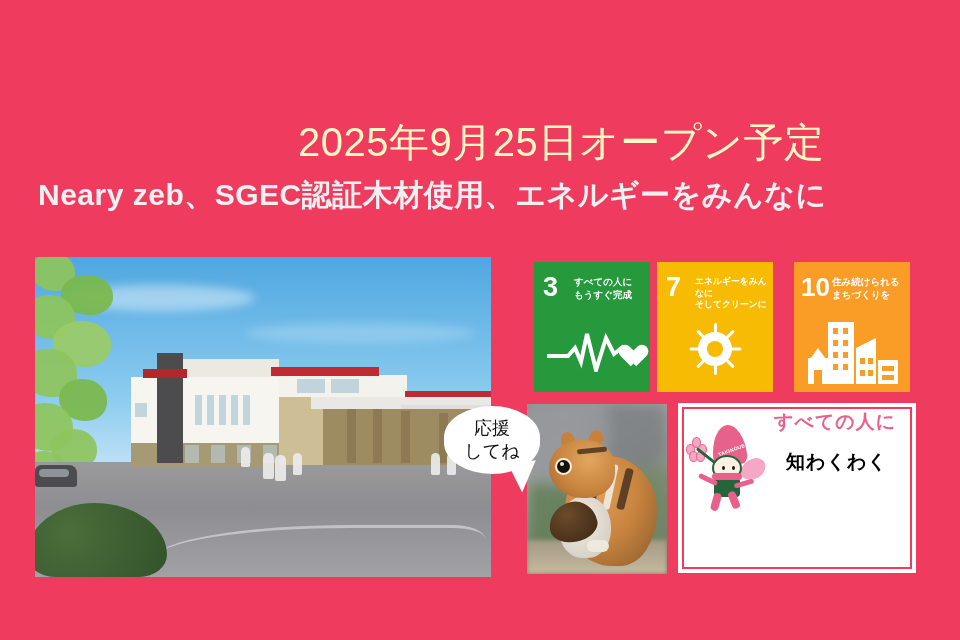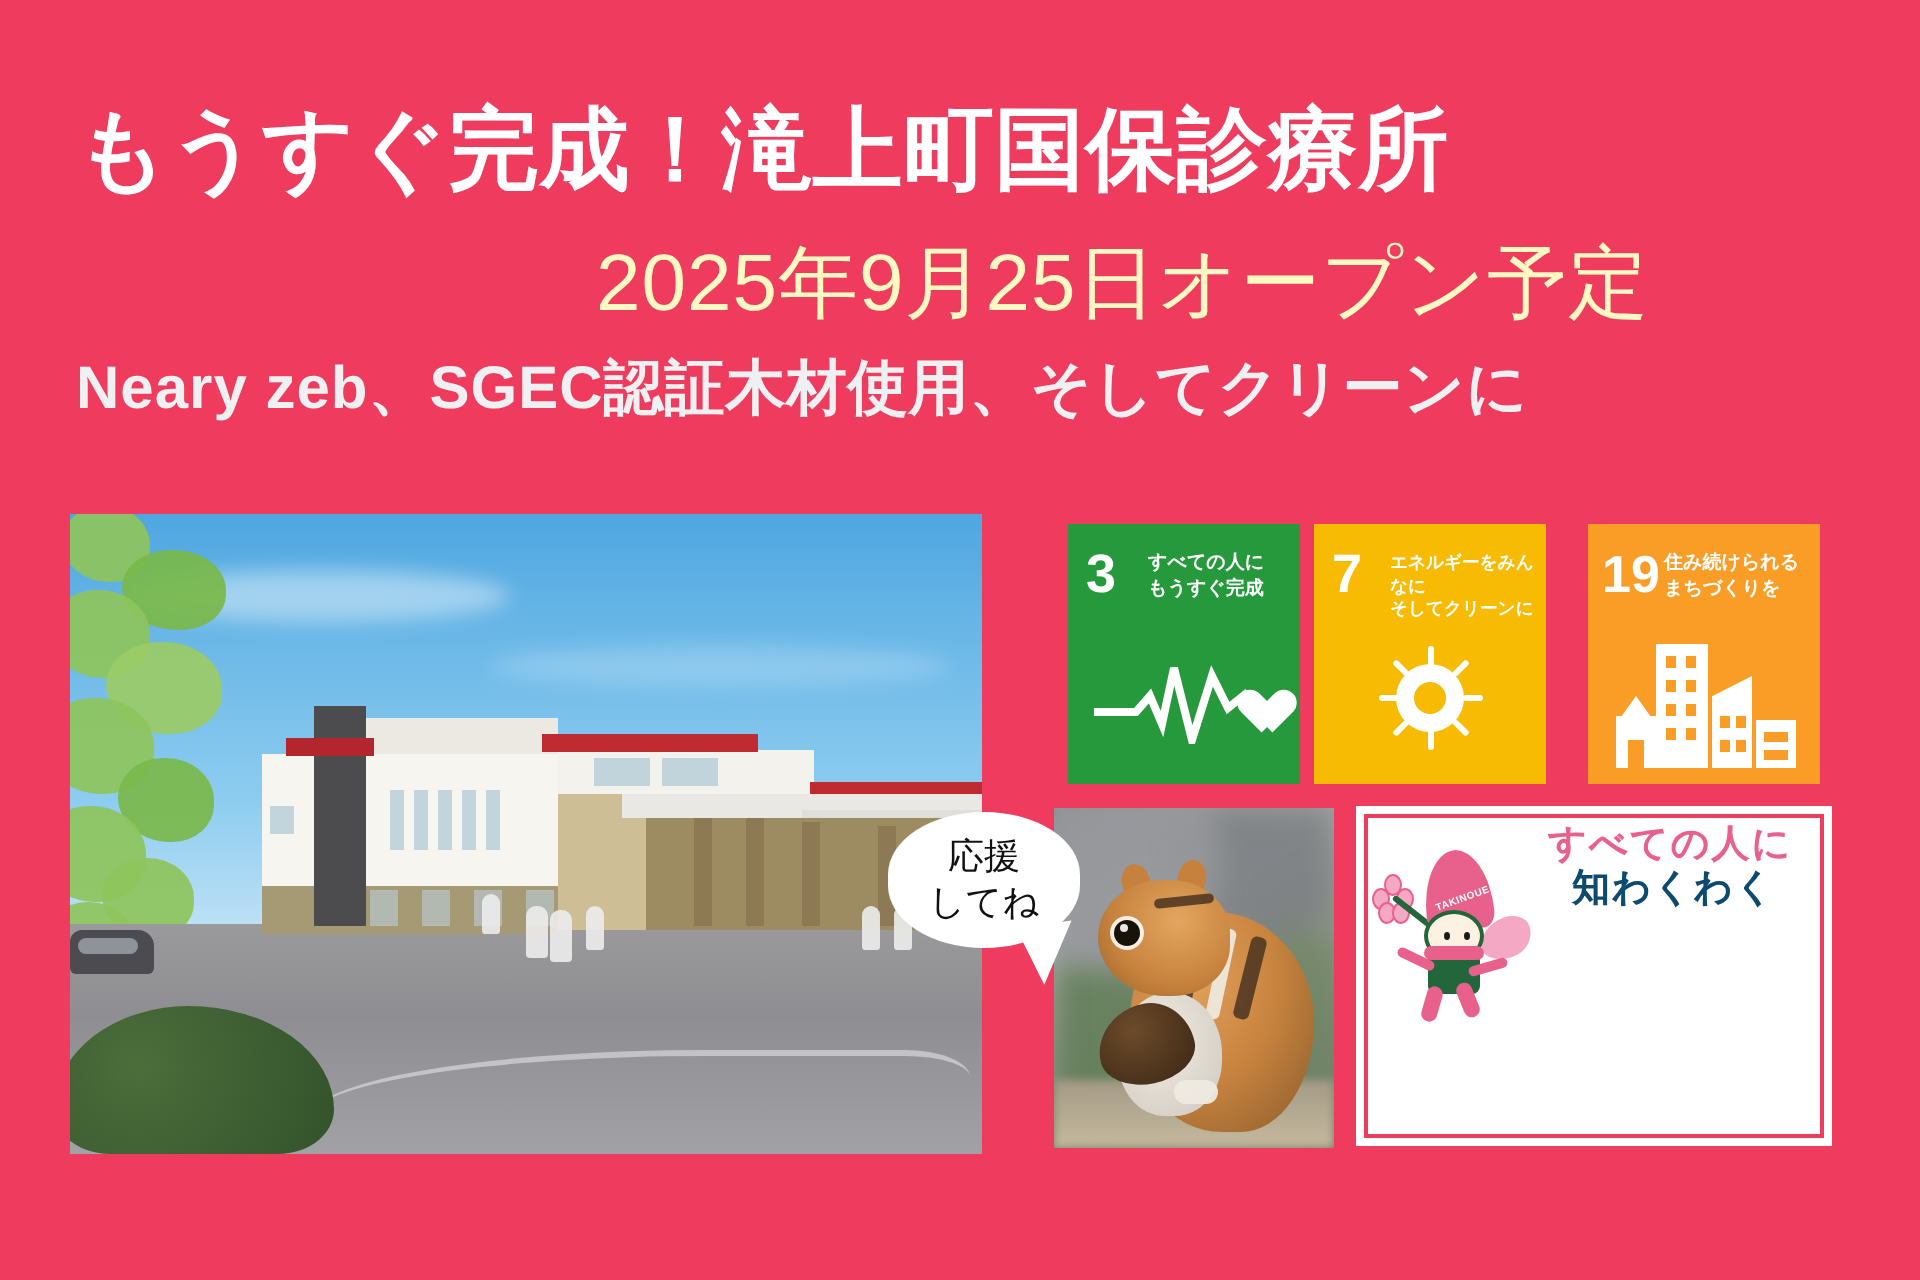--- a/index.html
+++ b/index.html
@@ -262,22 +262,22 @@
     position: absolute; inset: 4px;
     border: 2px solid #ee3b5e;
     background: #ffffff;
   }
   .logo-top1 {
     position: absolute; left: 96px; top: 6px;
     font-size: 19px; font-weight: 700; color: #e8618c;
     letter-spacing: 1px; white-space: nowrap;
   }
   .logo-top2 {
-    position: absolute; left: 108px; top: 28px;
-    font-size: 19px; font-weight: 700; color: #0c4a6e;
+    position: absolute; left: 108px; top: 46px;
+    font-size: 19px; font-weight: 700; color: #000000;
     letter-spacing: 1px; white-space: nowrap;
   }
   .logo-mid {
     position: absolute; left: 108px; top: 48px;
     font-size: 35px; font-weight: 700; color: #1b1b1b;
     letter-spacing: 1px; white-space: nowrap;
   }
   .logo-big {
     position: absolute; left: 16px; top: 96px;
     font-size: 44px; font-weight: 700; color: #1b1b1b;
@@ -336,23 +336,22 @@
   .m-petal {
     position: absolute; width: 9px; height: 11px; background: #f4a8c3;
     border: 1px solid #e8618c; border-radius: 50%;
   }
 </style>
 </head>
 <body>
 
 <div id="poster" style="background: rgb(238, 59, 94);">
 
-  <div class="title-main">もうすぐ完成！滝上町国保診療所</div>
   <div class="title-sub">2025年9月25日オープン予定</div>
-  <div class="title-feat">Neary  zeb、SGEC認証木材使用、そしてクリーンに</div>
+  <div class="title-feat">Neary  zeb、SGEC認証木材使用、エネルギーをみんなに</div>
 
   <div class="render">
     <div class="sky-cloud"></div>
     <div class="sky-cloud c2"></div>
 
     <div class="tree">
       <div class="leafblob" style="left:6px;  top:2px;   width:44px; height:38px;"></div>
       <div class="leafblob" style="left:36px; top:24px;  width:52px; height:40px; background:#7ab94a;"></div>
       <div class="leafblob" style="left:0px;  top:44px;  width:50px; height:44px;"></div>
       <div class="leafblob" style="left:28px; top:70px;  width:58px; height:46px; background:#9acb66;"></div>
@@ -435,21 +434,21 @@
       <div class="ray" style="transform:rotate(225deg) translateY(-26px);"></div>
       <div class="ray" style="transform:rotate(270deg) translateY(-26px);"></div>
       <div class="ray" style="transform:rotate(315deg) translateY(-26px);"></div>
       <div class="sun">
         <div class="sun-inner"></div>
       </div>
     </div>
   </div>
 
   <div class="sdg s11" style="background: rgb(249, 157, 39);">
-    <div class="sdg-num">19</div>
+    <div class="sdg-num">10</div>
     <div class="sdg-label">住み続けられる
 まちづくりを</div>
     <div class="sdg-art">
       <div class="bldg" style="left:34px; top:8px;  width:26px; height:62px;"></div>
       <div class="bldg" style="left:62px; top:24px; width:20px; height:46px; clip-path: polygon(100% 0,100% 100%,0 100%,0 22%);"></div>
       <div class="bldg" style="left:84px; top:46px; width:20px; height:24px;"></div>
       <div class="bldg" style="left:14px; top:44px; width:20px; height:26px; "></div>
       <div class="bldg" style="left:14px; top:34px; width:20px; height:14px; clip-path: polygon(50% 0, 100% 100%, 0 100%);"></div>
       <div class="bldg" style="left:39px; top:14px; width:5px; height:6px; background:#f99d27;"></div>
       <div class="bldg" style="left:49px; top:14px; width:5px; height:6px; background:#f99d27;"></div>

